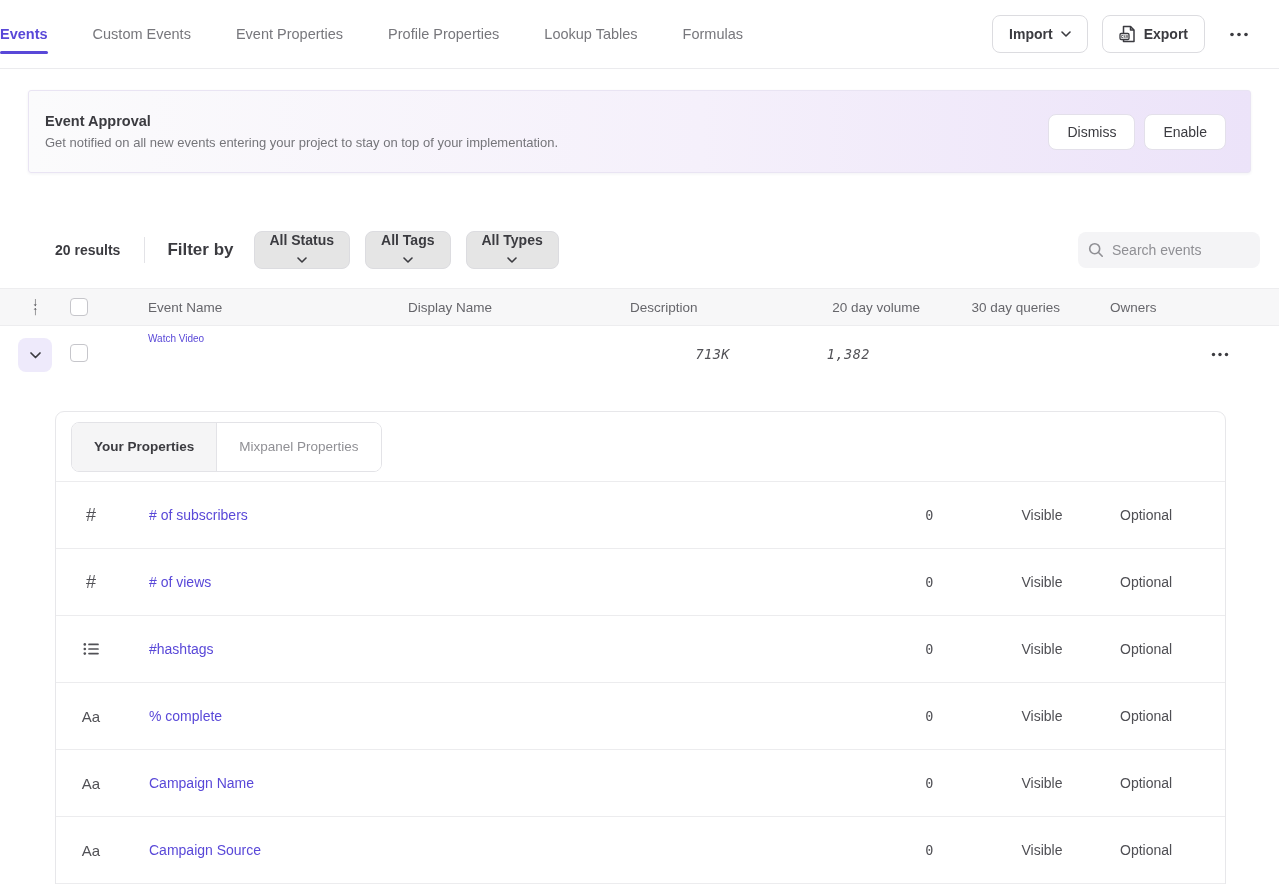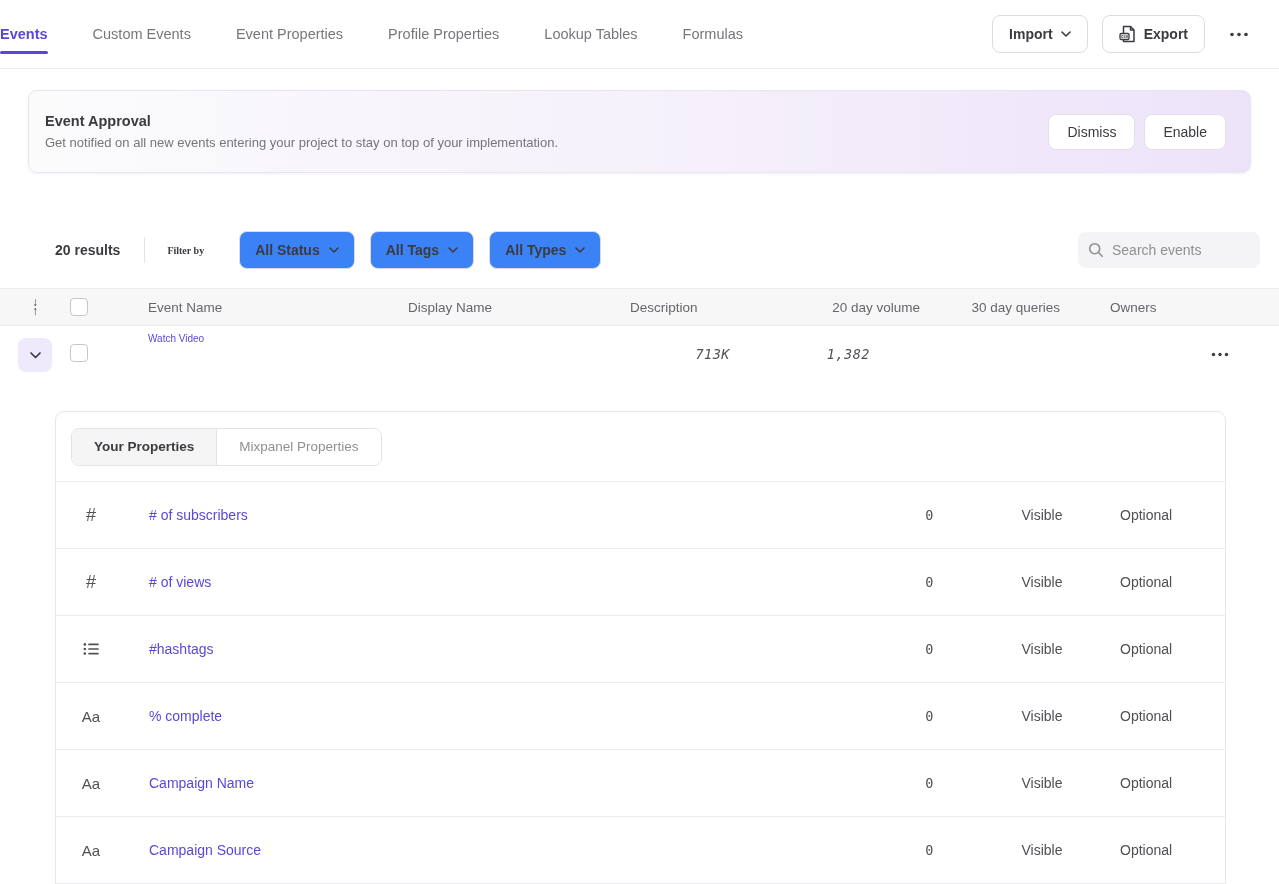--- a/index.html
+++ b/index.html
@@ -15,39 +15,39 @@
   .nav-tab.active { color: #5948d8; font-weight: 700; }
   .nav-tab.active::after { content: ""; position: absolute; left: 0; right: 0; bottom: 14px;
     height: 3px; border-radius: 2px; background: #5948d8; }
   .nav-right { position: absolute; right: 24px; top: 15px; display: flex; align-items: center; gap: 14px; }
   .btn { display: inline-flex; align-items: center; gap: 8px; background: #fff;
     border: 1px solid #dcdce0; border-radius: 8px; height: 38px; padding: 0 16px;
     font-size: 14px; font-weight: 700; color: #3b3b40; cursor: pointer; font-family: inherit; }
   .more-btn { border: none; background: none; cursor: pointer; padding: 4px 6px; margin-left: 4px; }
 
   
-  .banner { margin: 21px 28px 0 28px; height: 83px; border-radius: 9px;
+  .banner { margin: 21px 28px 0 28px; height: 83px; border-radius: 3px;
     border: 1px solid #e9e4f3;
     background: linear-gradient(90deg, #fbfbfc 0%, #f5f0fb 55%, #ece3f9 100%);
     box-shadow: 0 1px 3px rgba(40,30,80,0.06);
     display: flex; align-items: center; justify-content: space-between; padding: 0 24px 0 16px; }
   .banner-title { font-size: 14.5px; font-weight: 700; color: #3b3b40; margin-bottom: 6px; }
   .banner-desc { font-size: 13px; color: #75757a; }
   .banner-actions { display: flex; gap: 9px; }
   .banner-btn { background: #fff; border: 1px solid #e3e0ea; border-radius: 8px; height: 36px;
     padding: 0 18px; font-size: 14px; font-weight: 400; color: #3b3b40; cursor: pointer; font-family: inherit; }
 
   
   .filter-row { margin-top: 57px; display: flex; align-items: center; padding: 0 19px 0 55px; height: 40px; }
   .results-count { font-size: 14px; font-weight: 700; color: #3b3b40; }
   .v-divider { width: 1px; height: 26px; background: #e3e3e7; margin: 0 22px 0 24px; }
-  .filter-by { font-size: 10px; font-weight: 700; color: #3b3b40; margin-right: 35px; font-family: Liberation Serif, serif; }
-  .dropdown { display: inline-flex; align-items: center; gap: 9px; background: #3b82f6;
+  .filter-by { font-size: 17px; font-weight: 700; color: #3b3b40; margin-right: 20px; }
+  .dropdown { display: inline-flex; align-items: center; gap: 9px; background: #e5e5e5;
     border: 1px solid #dcdce0; border-radius: 8px; height: 38px; padding: 0 15px;
-    font-size: 14px; font-weight: 700; color: #3b3b40; cursor: pointer; margin-right: 15px; font-family: inherit; }
+    font-size: 14px; font-weight: 700; color: #3b3b40; cursor: pointer; margin-right: 15px; font-family: inherit; flex-direction: column; }
   .search-box { margin-left: auto; width: 182px; height: 36px; background: #f4f4f6;
     border-radius: 8px; display: flex; align-items: center; padding: 0 10px; gap: 8px; }
   .search-box input { border: none; background: transparent; outline: none; width: 100%;
     font-size: 14px; color: #3b3b40; font-family: inherit; }
   .search-box input::placeholder { color: #8f8f94; }
 
   
   .tbl-header { margin-top: 18px; height: 38px; background: #f7f7f8;
     border-top: 1px solid #ededef; border-bottom: 1px solid #ededef;
     display: flex; align-items: center; font-size: 13.5px; color: #66666b; }
@@ -74,21 +74,21 @@
   .event-desc { margin-top: 12px; font-size: 13.5px; color: #6f6f74; line-height: 20px; }
   .num { font-family: "DejaVu Sans Mono", monospace; font-size: 13.5px; color: #515156; letter-spacing: 0.5px; }
   .event-row .c-vol, .event-row .c-que { margin-top: 20px; font-style: italic; }
   .event-row .c-act { margin-top: 17px; }
 
   
   .prop-card { margin: 0 53px 0 55px; border: 1px solid #e7e7ea; border-radius: 9px;
     background: #fff; height: 560px; overflow: hidden; }
   .prop-tabbar { height: 70px; border-bottom: 1px solid #ececee; display: flex; align-items: center; padding-left: 15px; }
   .seg-group { display: flex; border: 1px solid #e3e3e7; border-radius: 8px; overflow: hidden; }
-  .seg { height: 36px; display: flex; align-items: center; padding: 0 22px; font-size: 13.5px;
+  .seg { height: 48px; display: flex; align-items: center; padding: 0 22px; font-size: 13.5px;
     cursor: pointer; background: #fff; color: #909095; white-space: nowrap; }
   .seg.active { background: #f5f5f6; color: #3b3b40; font-weight: 700; border-right: 1px solid #e3e3e7; }
 
   .prop-row { height: 67px; display: flex; align-items: center; border-bottom: 1px solid #ececee; }
   .p-icon { width: 70px; flex: none; display: flex; justify-content: center; color: #515156; }
   .ticon-hash { font-size: 18px; color: #515156; font-weight: 400; }
   .ticon-text { font-size: 15px; color: #515156; font-weight: 400; }
   .p-name { width: 600px; flex: none; padding-left: 23px; font-size: 14px; color: #5948d8; cursor: pointer; }
   .p-zero { width: 208px; flex: none; text-align: right; }
   .p-vis { width: 156px; flex: none; margin-left: 30px; text-align: center; font-size: 14px; color: #4f4f54; }

